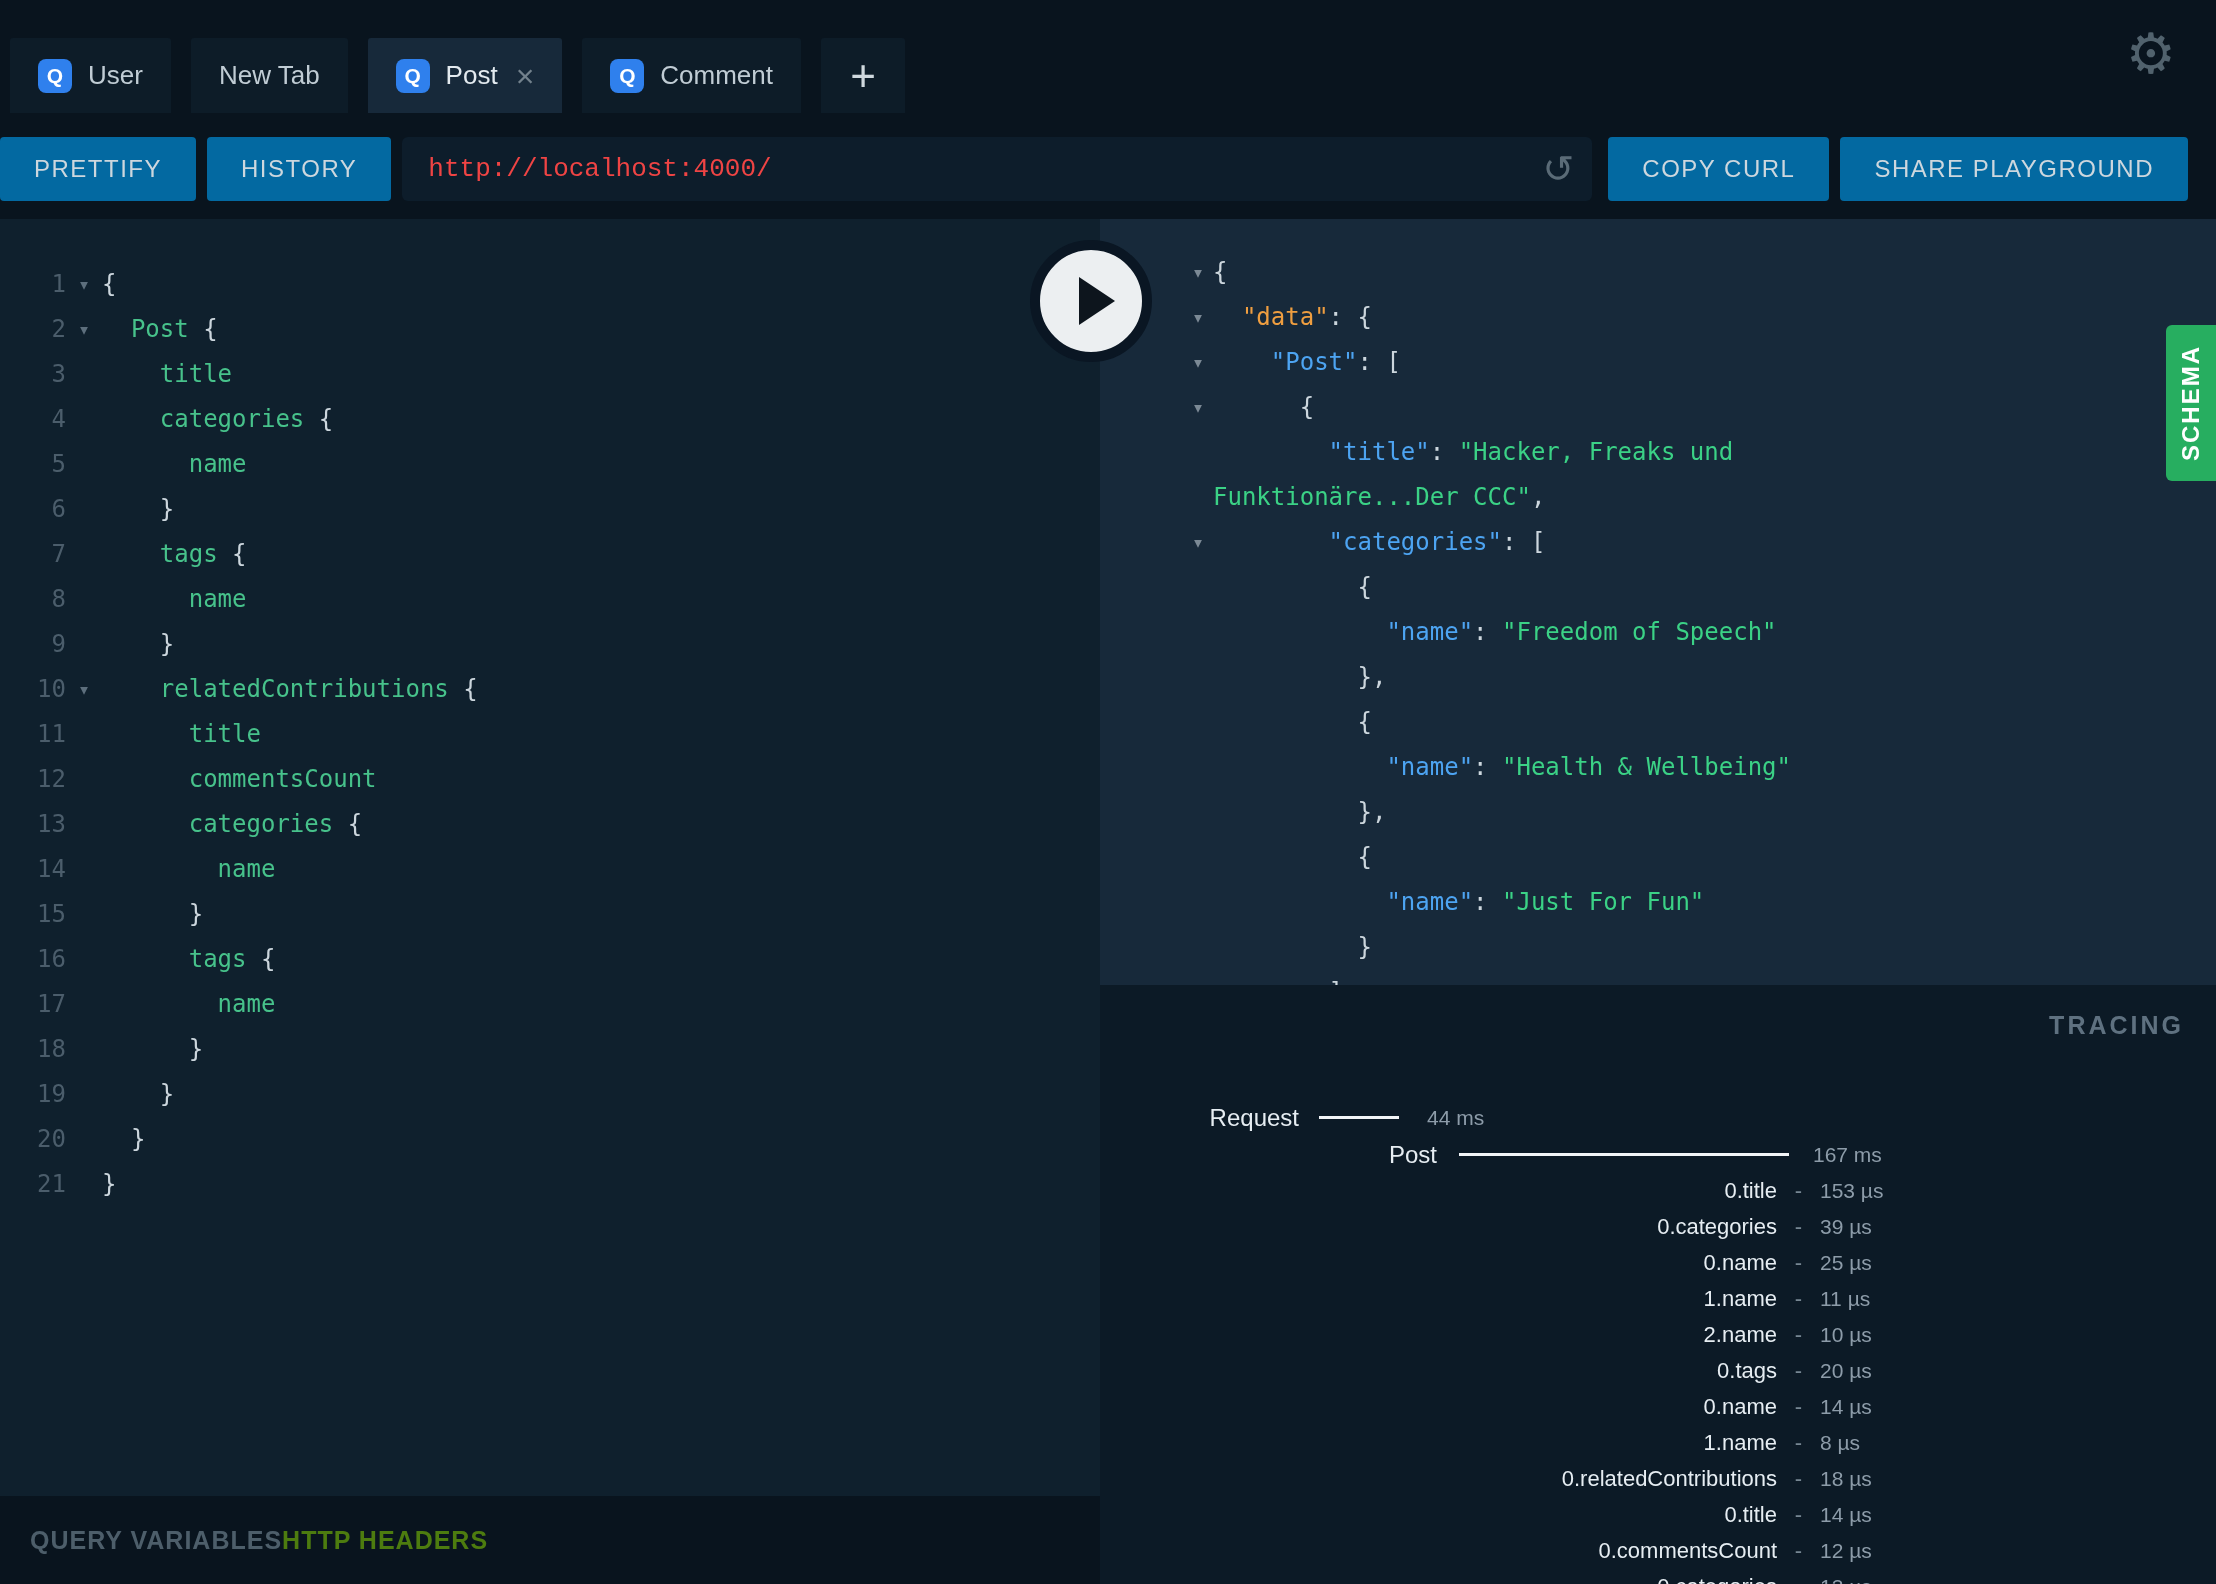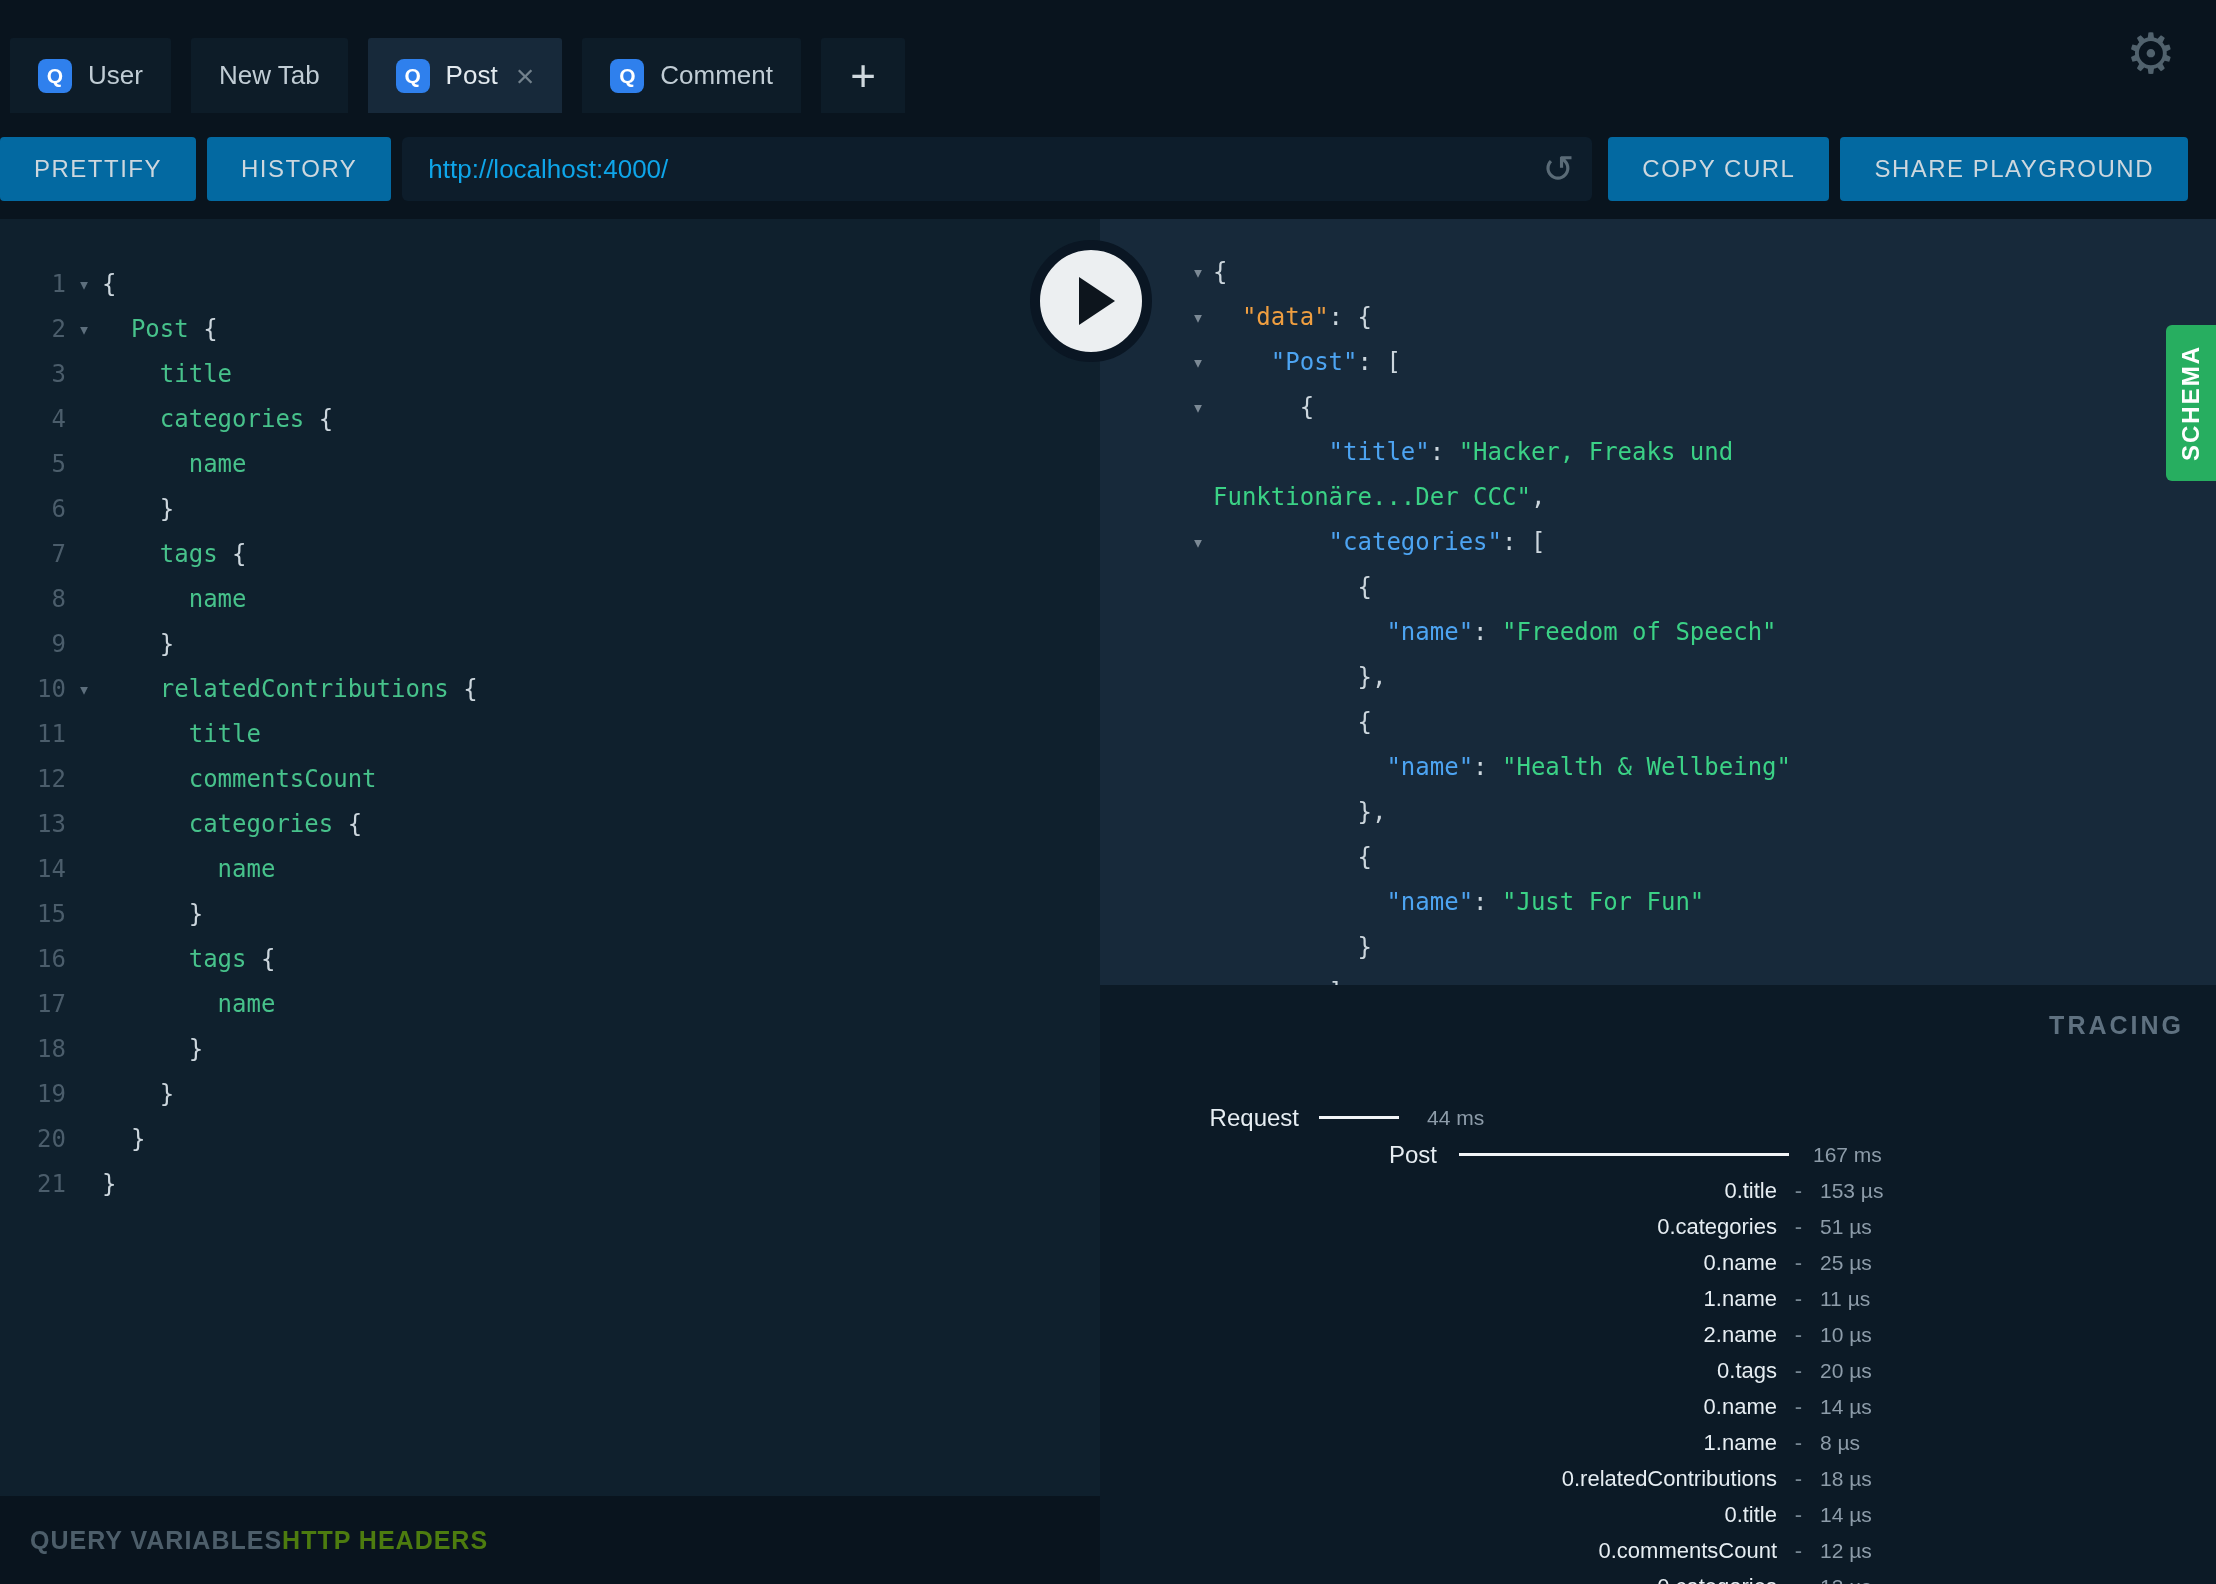--- a/index.html
+++ b/index.html
@@ -21,21 +21,21 @@
               background:#0d1c28; color:#cfd8de; font-size:44px; font-weight:200; border-radius:3px 3px 0 0; }
   .gear { position:absolute; top:26px; right:40px; font-size:56px; color:#51626d; line-height:1; }
 
   
   .toolbar { position:absolute; top:137px; left:0; width:2216px; height:64px; display:flex; align-items:center; }
   .tb-btn { height:64px; display:flex; align-items:center; padding:0 34px; background:#0369a1;
             color:#cdd7de; font-size:24px; letter-spacing:1.5px; border:none; border-radius:4px; margin-right:11px;
             font-family:"Liberation Sans", sans-serif; white-space:nowrap; }
   .url-bar { position:relative; flex:1; height:64px; background:#0d1d2b; border-radius:6px; margin-right:16px; }
   .url-bar input { width:100%; height:100%; background:transparent; border:none; outline:none;
-                   color:#0ea5e9; font-size:26px; padding:0 70px 0 26px; font-family:Liberation Sans, sans-serif; }
+                   color:#ef4444; font-size:26px; padding:0 70px 0 26px; font-family:Liberation Mono, monospace; }
   .reload { position:absolute; right:18px; top:50%; transform:translateY(-50%); font-size:38px; color:#5a6b77; }
   .tb-btn.last { margin-right:28px; }
 
   
   .editor-pane { position:absolute; top:219px; left:0; width:1100px; height:1365px; background:#0f202d; overflow:hidden; }
   .code-lines { padding-top:43px; font-family:"DejaVu Sans Mono", monospace; font-size:24px; }
   .line { display:flex; height:45px; line-height:45px; }
   .gutter { width:66px; text-align:right; color:#4b5d6b; flex:0 0 auto; }
   .fold { width:36px; text-align:center; color:#5d6f7d; font-size:20px; flex:0 0 auto; }
   .ltext { white-space:pre; }
@@ -333,21 +333,21 @@
           <span class="wf-dur">167 ms</span>
         </div>
         <div class="res-row">
           <span class="res-label">0.title</span>
           <span class="res-dash">-</span>
           <span class="res-dur">153 µs</span>
         </div>
         <div class="res-row">
           <span class="res-label">0.categories</span>
           <span class="res-dash">-</span>
-          <span class="res-dur">51 µs</span>
+          <span class="res-dur">39 µs</span>
         </div>
         <div class="res-row">
           <span class="res-label">0.name</span>
           <span class="res-dash">-</span>
           <span class="res-dur">25 µs</span>
         </div>
         <div class="res-row">
           <span class="res-label">1.name</span>
           <span class="res-dash">-</span>
           <span class="res-dur">11 µs</span>

